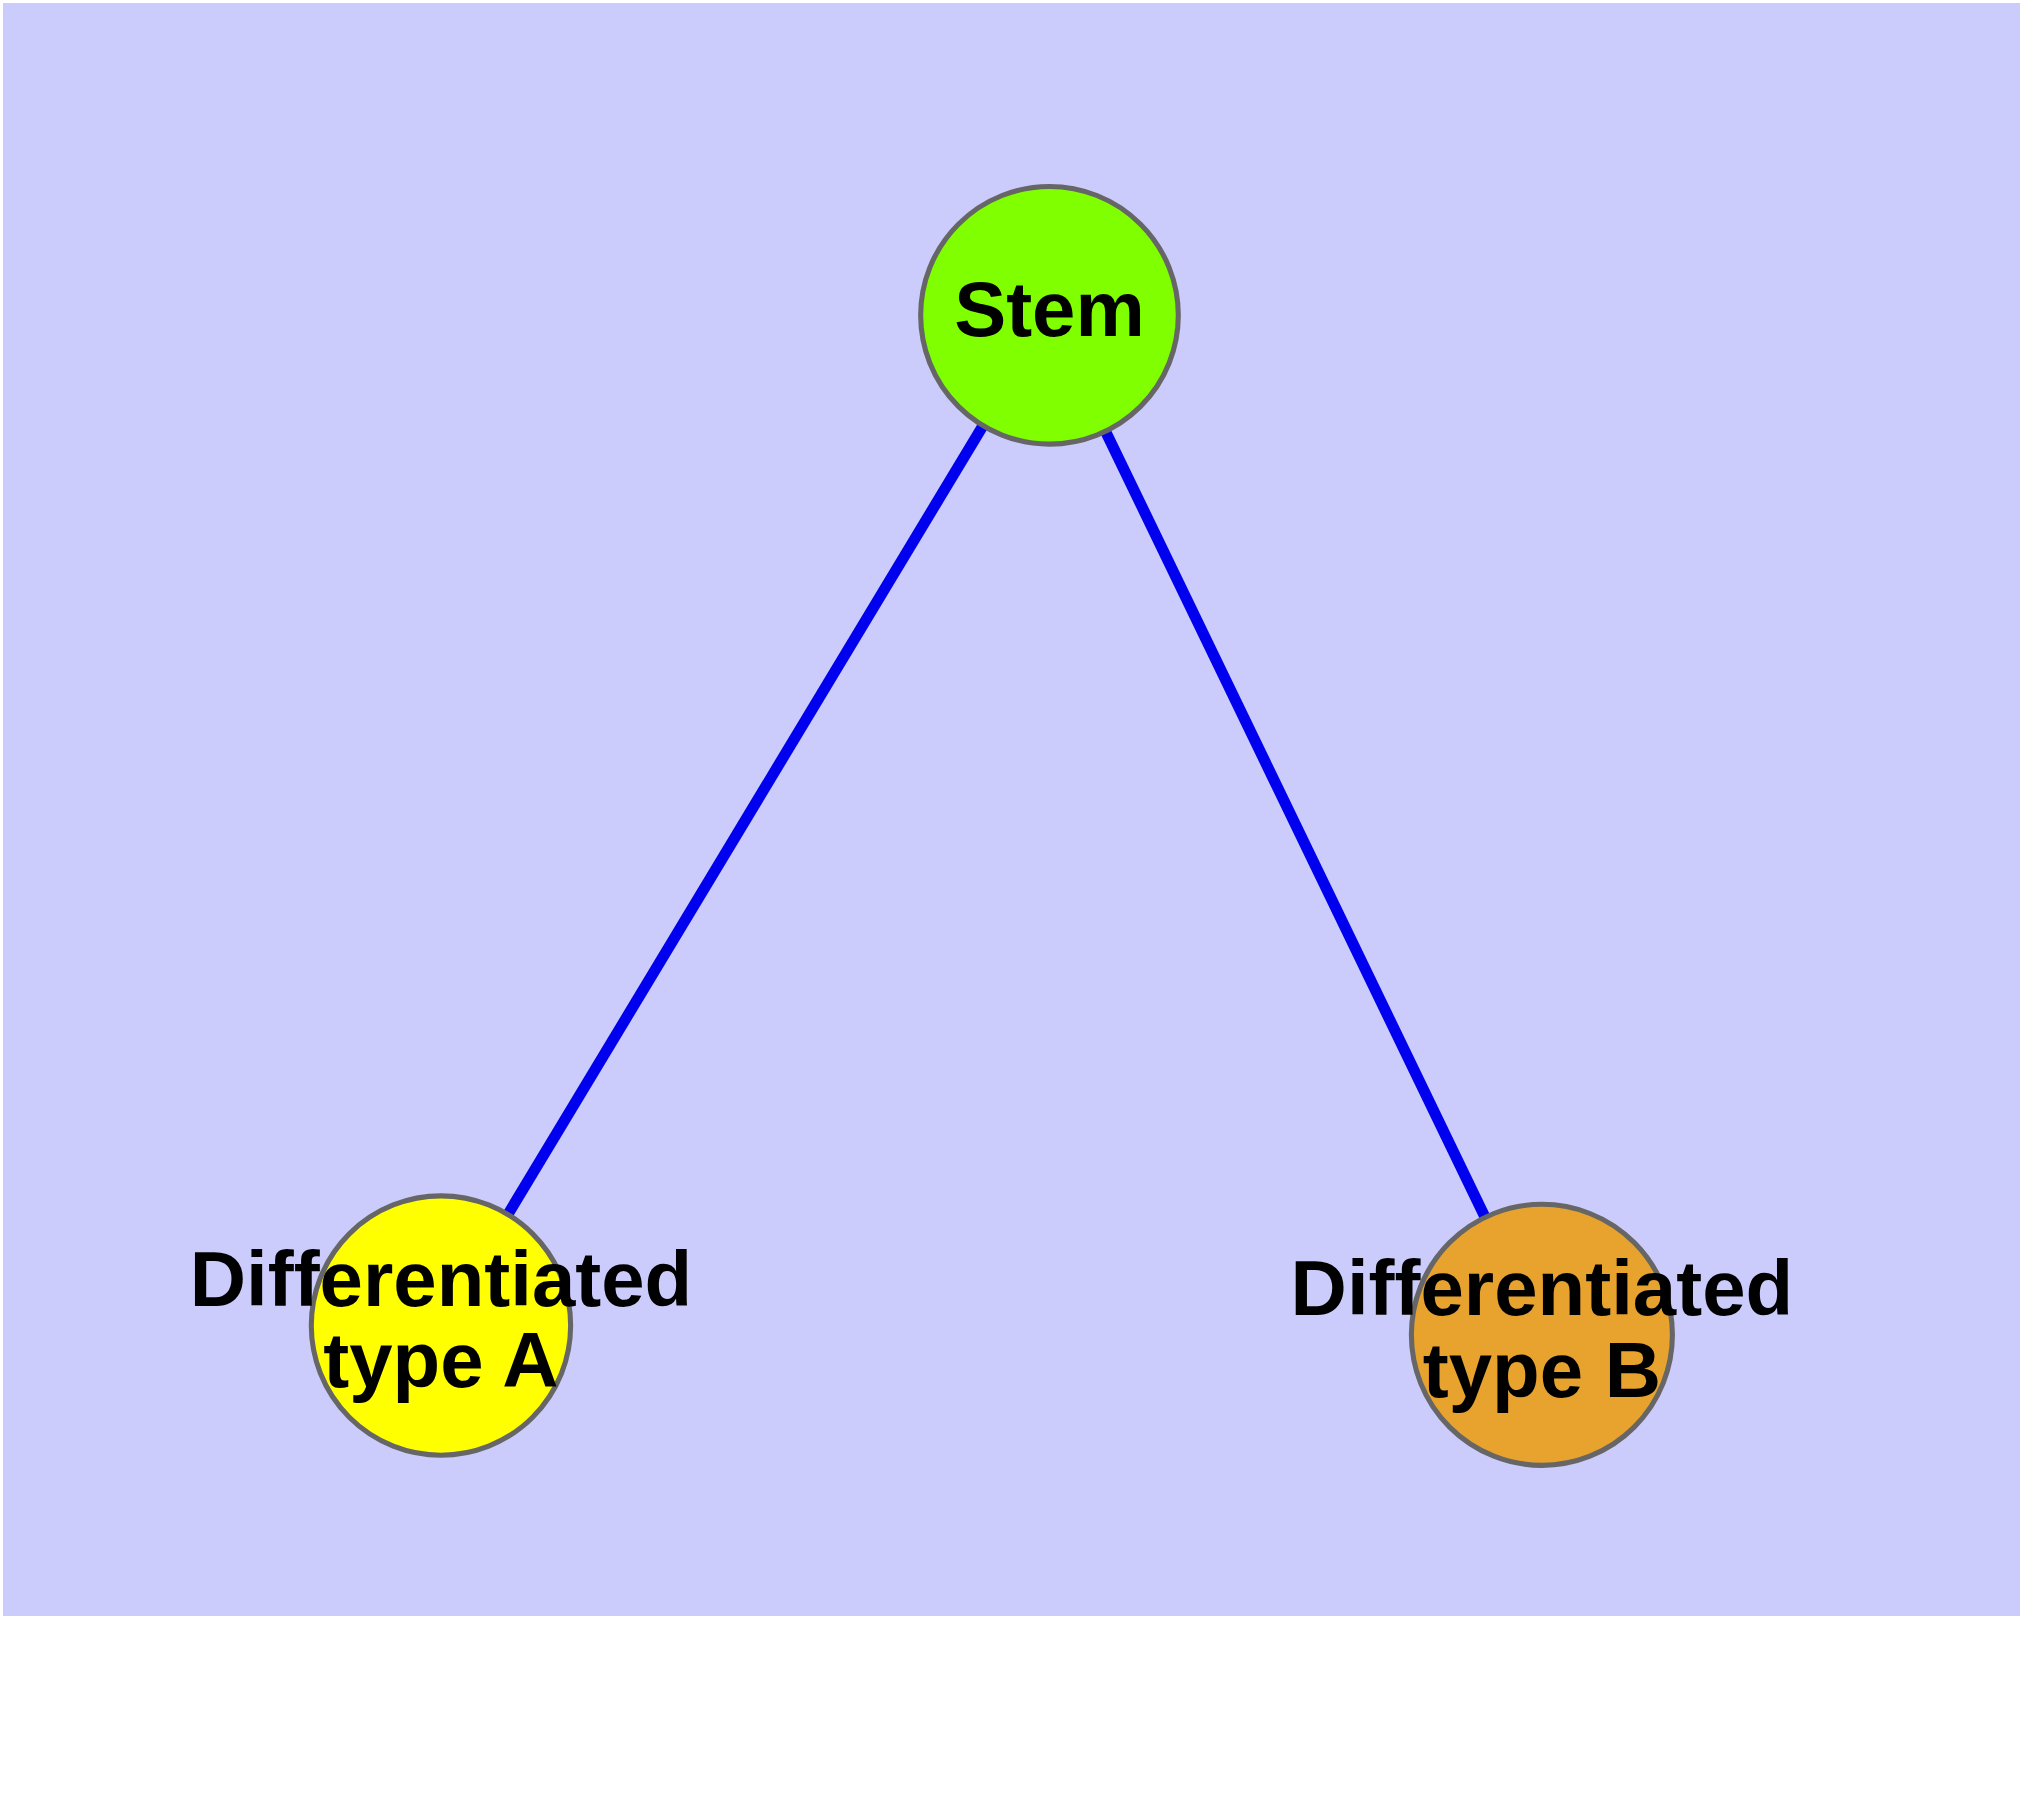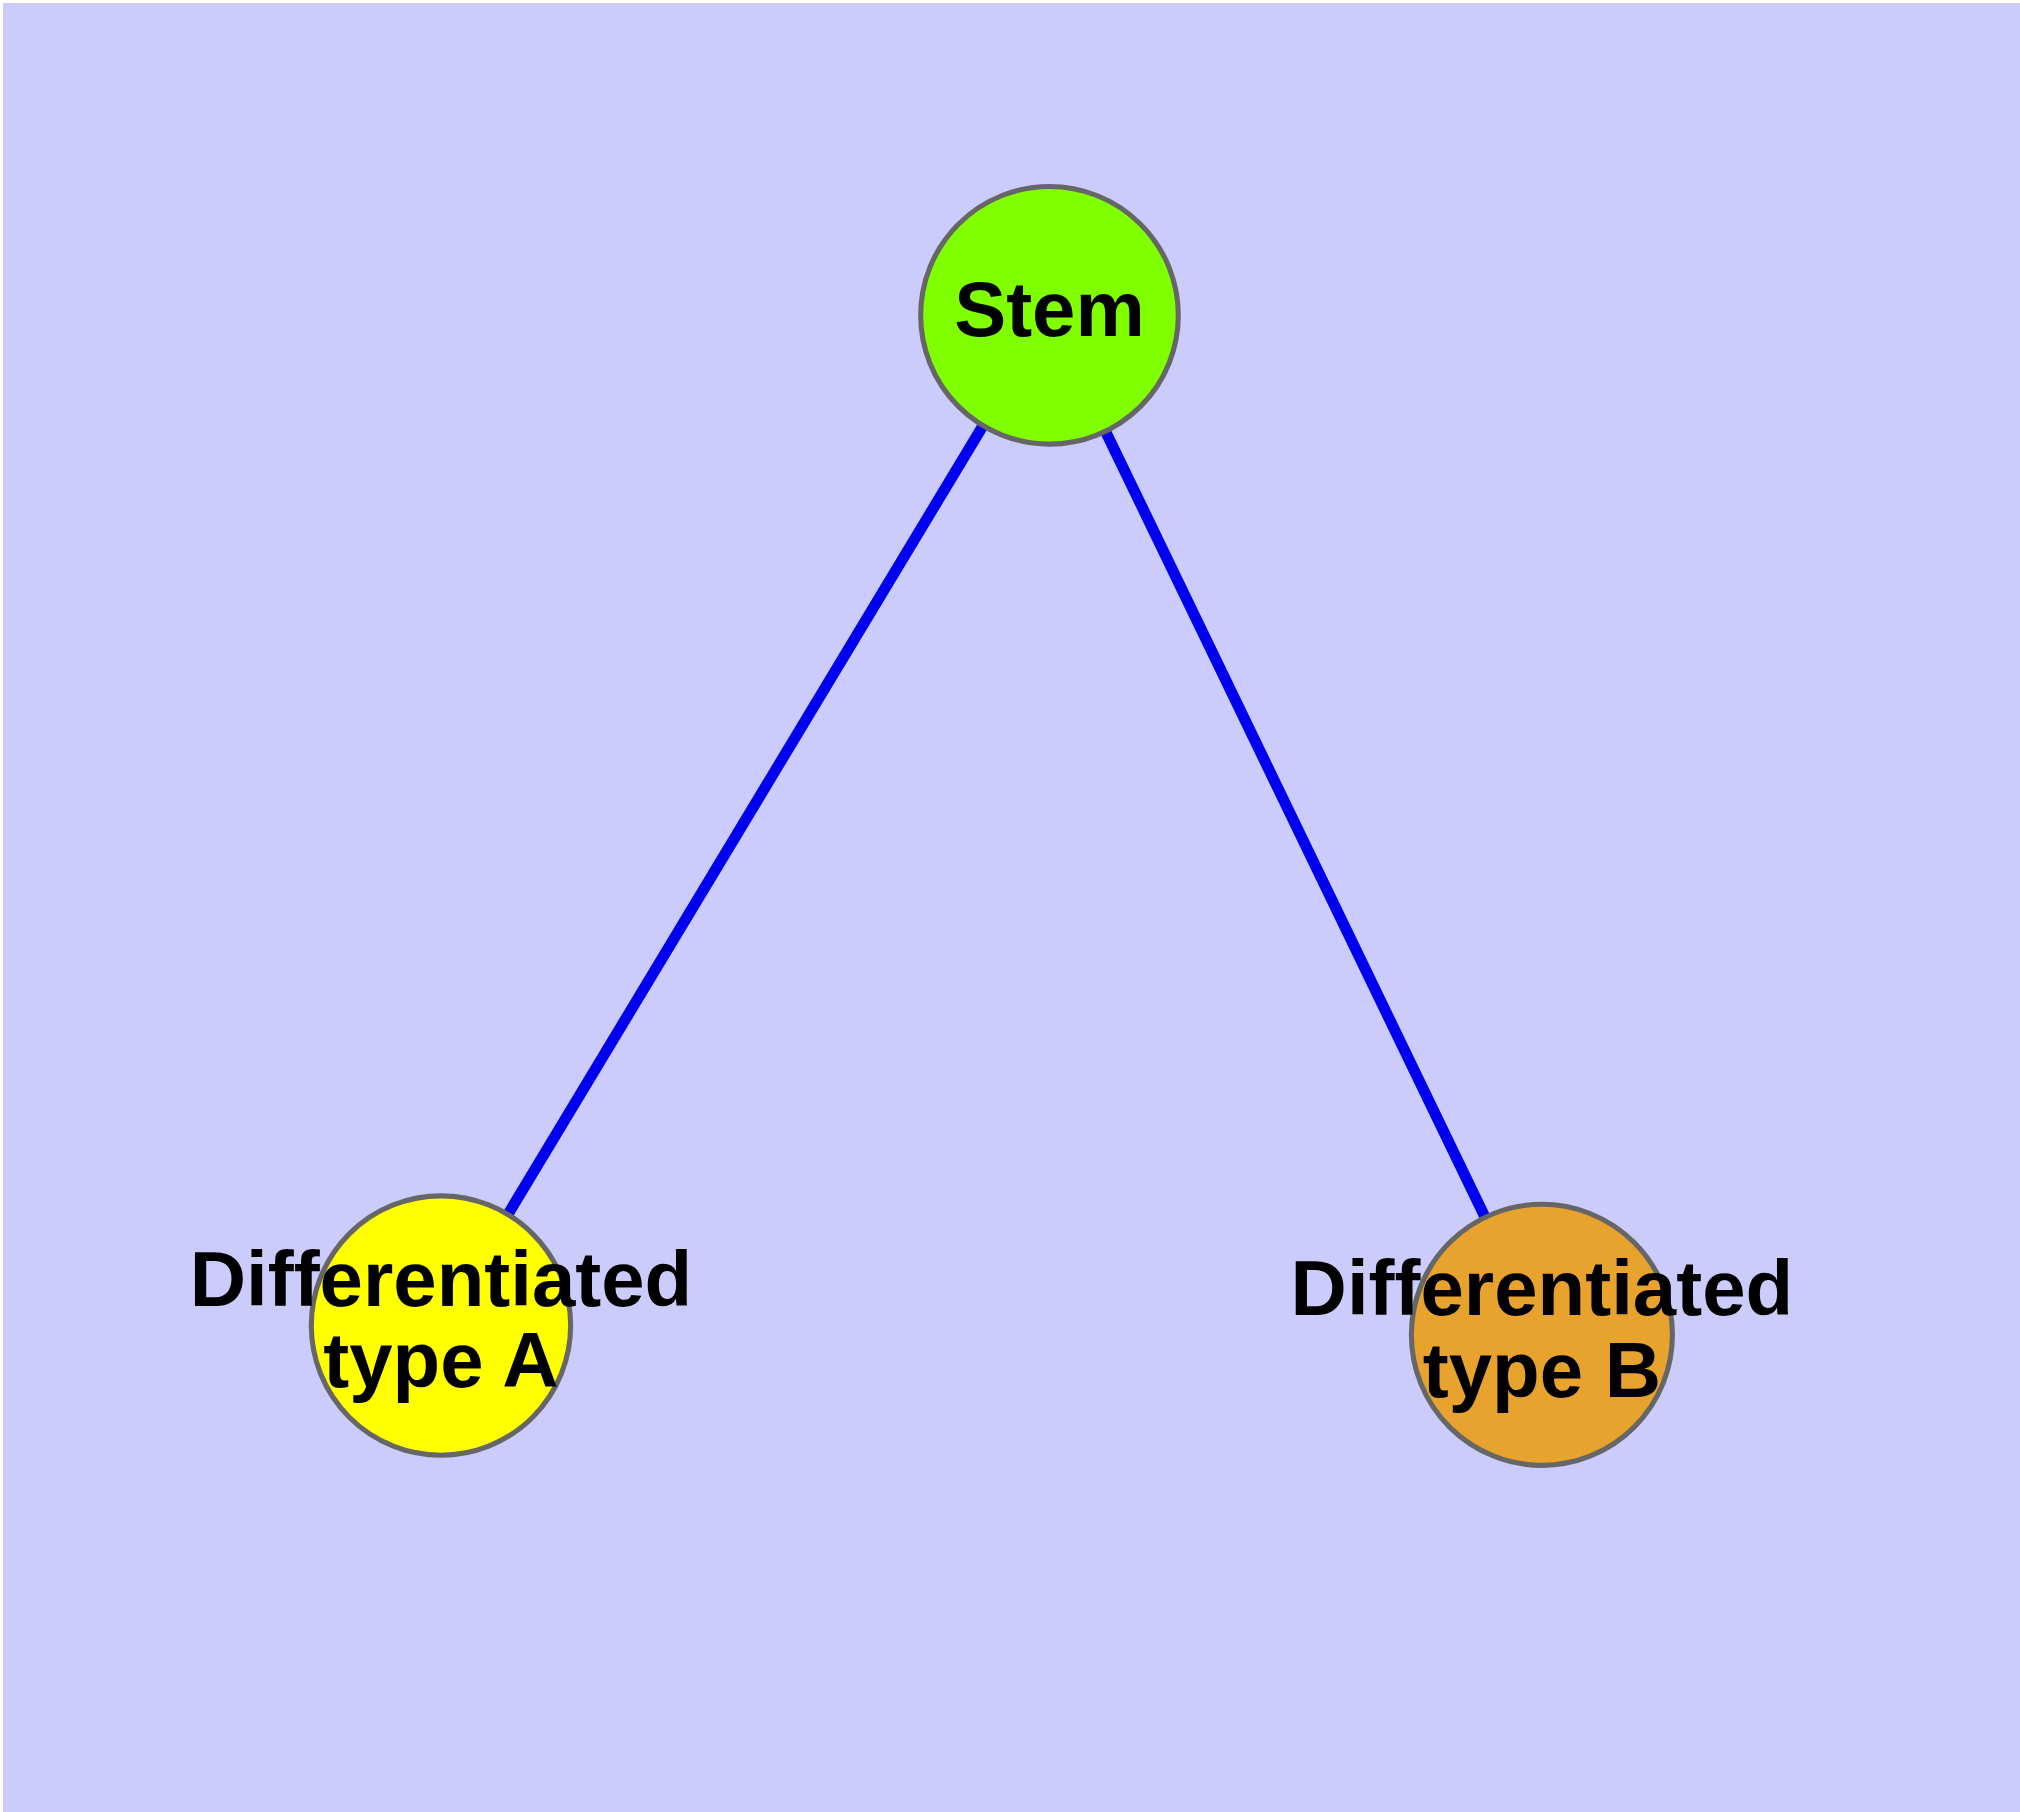--- a/index.html
+++ b/index.html
@@ -48,21 +48,21 @@
     text-anchor: middle;
     dominant-baseline: middle;
   }
   .node-label tspan {
     font-family: "Liberation Sans", sans-serif;
   }
 </style>
 </head>
 <body>
 
-<div id="canvas" style="width: 2021px; height: 1812px;">
+<div id="canvas" style="width: 2021px; height: 1616px;">
 
   <div id="plot-background" style="background: rgb(204, 204, 252);"></div>
 
   <svg id="graph-svg" viewBox="0 0 2384 2138" xmlns="http://www.w3.org/2000/svg">
 
     <g>
       <line class="edge-line" x1="1159.0558989427075" y1="503.0604017552822" x2="599.4600755740069" y2="1432.0829943116767" stroke="#0000ee" stroke-width="13"></line>
       <line class="edge-line" x1="1304.5390252611771" y1="509.77357554078515" x2="1751.5911835589382" y2="1435.42546268744" stroke="#0000ee" stroke-width="13"></line>
     </g>
 

